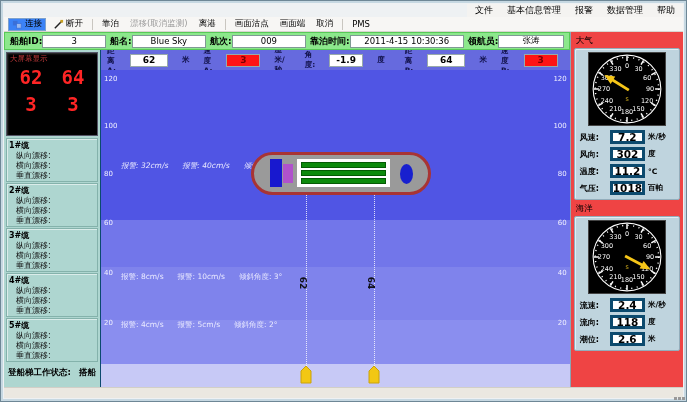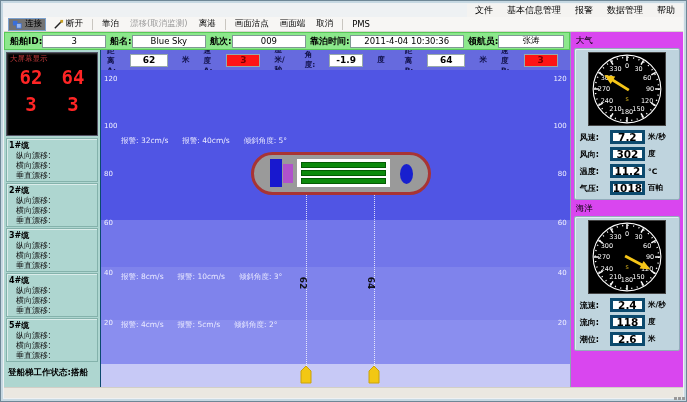--- a/index.html
+++ b/index.html
@@ -7,21 +7,21 @@
   .window{position:relative;width:687px;height:402px;background:#eef1f3;
     border:1px solid #6e8796;box-shadow:inset 0 0 0 2px #c6d8e2;
     font-family:"DejaVu Sans","Liberation Sans",sans-serif;color:#000;overflow:hidden;}
   
   .menubar{position:absolute;left:3;top:3px;right:3px;height:13px;background:#f4f3f1;
     display:flex;align-items:center;gap:14px;padding:0 8px;font-size:9px;}
   .menu-item{cursor:default;}
   .toolbar{position:absolute;left:3px;top:16px;right:3px;height:15px;background:#f7f6f4;
     border-bottom:1px solid #d9d6d0;display:flex;align-items:center;gap:3px;padding:0 4px;font-size:8.5px;}
   .tb-btn{display:flex;align-items:center;gap:2px;padding:0 3px;height:13px;border:1px solid transparent;}
-  .tb-btn.active{background:#737373;border-color:#7da2ce;}
+  .tb-btn.active{background:#3b82f6;border-color:#7da2ce;}
   .tb-btn.disabled{color:#9a9a9a;}
   .tb-sep{width:1px;height:11px;background:#c9c6c0;margin:0 2px;}
   .icon12{width:11px;height:11px;display:inline-block;}
   
   .main{position:absolute;left:3px;top:31px;right:3px;bottom:14px;display:flex;}
   .left-col{width:570px;display:flex;flex-direction:column;}
   .green-bar{height:18px;background:#8ce88c;border:1px solid #57c957;display:flex;
     align-items:center;gap:4px;padding:0 5px;font-size:9px;font-weight:bold;}
   .gfield{display:flex;align-items:flex-end;gap:0;flex:1;}
   .gbox{background:#fff;border:1px solid #7f9a94;height:13px;display:flex;align-items:center;
@@ -31,21 +31,21 @@
   .sidebar{width:97px;background:#aed6d0;border-right:1px solid #0c4a6e;padding:2px;font-size:8px;}
   .lcd{height:84px;background:#000;border:1px solid #556;box-shadow:inset 1px 1px 2px #333;
     padding:1px 3px;margin-bottom:2px;}
   .lcd-title{color:#c03a3a;font-size:7.5px;}
   .lcd-row{display:flex;justify-content:space-around;color:#ff2525;
     font-family:"DejaVu Sans Mono","Liberation Mono",monospace;font-weight:bold;font-size:19px;line-height:1.4;}
   .cable{border:1px solid #84b2ab;box-shadow:inset 1px 1px 0 rgba(255,255,255,.55);
     margin-bottom:1px;padding:1px 2px 2px 2px;height:44px;}
   .cable-name{font-weight:bold;font-size:8px;}
   .cable-row{padding-left:7px;line-height:10px;color:#111;}
-  .gangway{font-weight:bold;font-size:8.5px;padding:4px 2px;display:flex;}
+  .gangway{font-weight:bold;font-size:8.5px;padding:4px 2px;display:flex;gap:8px;}
   
   .plot{flex:1;position:relative;background:#5055e4;overflow:hidden;}
   .plot-header{position:absolute;left:0;top:0;right:0;height:20px;background:#666ade;
     display:flex;align-items:center;gap:14px;padding:0 6px;font-size:7.5px;font-weight:bold;color:#101048;}
   .ph-box{background:#fff;border:1px solid #9aa;height:13px;min-width:34px;padding:0 2px;display:flex;
     align-items:center;justify-content:center;color:#000;font-size:9px;}
   .ph-box.alarm{background:#ff1414;color:#7a0000;}
   .plot-body{position:absolute;left:0;top:20px;right:0;bottom:0;}
   .band{position:absolute;left:0;right:0;}
   .tick{position:absolute;color:#f0f0ff;font-size:7px;}
@@ -55,21 +55,21 @@
   .ship .stern{position:absolute;left:16px;top:4px;width:12px;height:28px;background:#1818cf;}
   .ship .deckhouse{position:absolute;left:29px;top:9px;width:10px;height:19px;background:#b052cc;}
   .ship .cargo{position:absolute;left:43px;top:4px;width:93px;height:28px;background:#fff;
     display:flex;flex-direction:column;justify-content:space-around;padding:2px 4px;}
   .ship .bar{height:6px;background:#0c8a0c;border:1px solid #055a05;}
   .ship .bow{position:absolute;left:146px;top:9px;width:13px;height:20px;background:#1820cf;border-radius:50%;}
   .mline{position:absolute;width:0;border-left:1px dotted rgba(255,255,255,.8);}
   .mlabel{position:absolute;color:#101018;font-size:9px;font-weight:bold;transform:rotate(90deg);}
   .marker{position:absolute;width:14px;height:18px;}
   
-  .right-panel{flex:1;background:#d946ef;border-left:1px solid #8aa5b4;padding:2px 3px;font-size:8.5px;}
+  .right-panel{flex:1;background:#ef4444;border-left:1px solid #8aa5b4;padding:2px 3px;font-size:8.5px;}
   .rp-title{font-size:8.5px;padding:1px 2px;}
   .rp-box{border:1px solid #93adbb;box-shadow:inset 1px 1px 0 #e2edf3;background:#bfd4de;
     border-radius:2px;padding:3px 2px 4px 2px;margin-bottom:2px;}
   .gauge-wrap{width:78px;height:74px;margin:0 auto 4px auto;background:#000;border:1px solid #444;}
   .rp-row{display:flex;align-items:center;gap:3px;padding:0 3px;margin-top:3px;}
   .rp-label{width:27px;font-size:8px;font-weight:bold;}
   .rp-val{flex:1;background:#fff;border:3px solid #0c4a6e;height:14px;display:flex;align-items:center;
     justify-content:center;font-weight:bold;font-size:10.5px;}
   .rp-unit{width:26px;font-size:7.5px;font-weight:bold;}
   
@@ -129,21 +129,21 @@
         <div class="gfield">
             <span>船名:</span>
           <div class="gbox">Blue Sky</div>
           </div>
         <div class="gfield">
             <span>航次:</span>
           <div class="gbox">009</div>
           </div>
         <div class="gfield" style="flex:1.6;">
             <span>靠泊时间:</span>
-          <div class="gbox">2011-4-04 10:30:36</div>
+          <div class="gbox">2011-4-15 10:30:36</div>
           </div>
         <div class="gfield">
             <span>领航员:</span>
           <div class="gbox">张涛</div>
           </div>
       </div>
 
       <div class="content">
 
         <div class="sidebar">
@@ -230,21 +230,21 @@
             <span class="tick" style="left:3px;top:199px;">40</span>
             <span class="tick" style="left:3px;top:249px;">20</span>
 
             <span class="tick" style="right:3px;top:5px;">120</span>
             <span class="tick" style="right:3px;top:52px;">100</span>
             <span class="tick" style="right:3px;top:100px;">80</span>
             <span class="tick" style="right:3px;top:149px;">60</span>
             <span class="tick" style="right:3px;top:199px;">40</span>
             <span class="tick" style="right:3px;top:249px;">20</span>
 
-            <div class="alarm-row" style="top:66px;">
+            <div class="alarm-row" style="top:91px;font-style:italic;">
               <span>报警: 32cm/s</span>
               <span>报警: 40cm/s</span>
               <span>倾斜角度: 5°</span>
             </div>
             <div class="alarm-row" style="top:202px;">
               <span>报警: 8cm/s</span>
               <span>报警: 10cm/s</span>
               <span>倾斜角度: 3°</span>
             </div>
             <div class="alarm-row" style="top:250px;">

